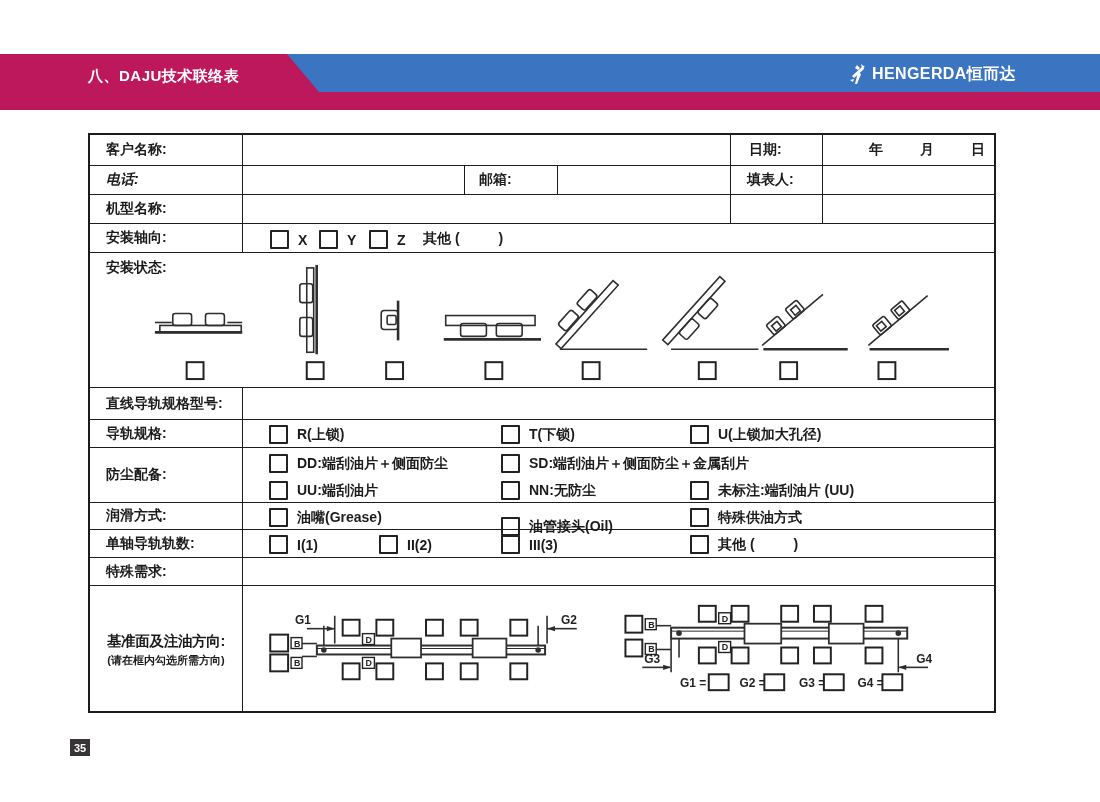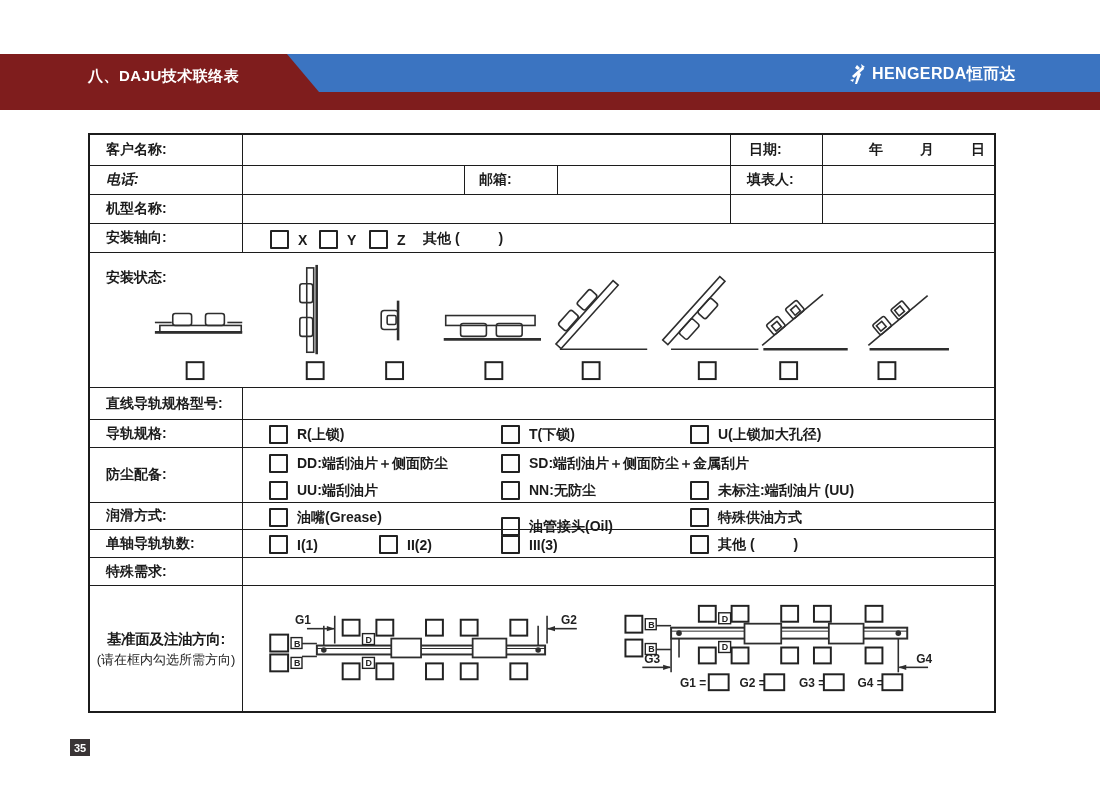--- a/index.html
+++ b/index.html
@@ -2,21 +2,21 @@
 <html><head>
 <meta charset="utf-8">
 <style>
   html,body{margin:0;padding:0;}
   body{
     width:1100px;height:802px;position:relative;background:#ffffff;
     font-family:"Liberation Sans","DejaVu Sans",sans-serif;color:#1b1b1b;
     overflow:hidden;
   }
   
-  .topbar{position:absolute;left:0;top:54px;width:1100px;height:56px;background:#7f1d1d;}
+  .topbar{position:absolute;left:0;top:54px;width:1100px;height:56px;background:#be185d;}
   .topbar-blue{position:absolute;left:0;top:0;width:1100px;height:38px;background:#3b74c1;
     clip-path:polygon(287px 0,1100px 0,1100px 38px,319px 38px);}
   .header-title{position:absolute;left:88px;top:13px;font-size:15px;font-weight:bold;color:#ffffff;letter-spacing:.5px;}
   .brand{position:absolute;left:845px;top:7px;height:26px;display:flex;align-items:center;gap:3px;color:#ffffff;}
   .brand-text{font-size:16px;font-weight:800;letter-spacing:.4px;white-space:nowrap;}
   
   .page-badge{position:absolute;left:70px;top:739px;width:20px;height:17px;background:#393435;color:#fff;
     font-size:11px;font-weight:bold;display:flex;align-items:center;justify-content:center;}
   
   .sheet-table{position:absolute;left:88px;top:133px;width:908px;height:580px;border:2px solid #1c1c1c;box-sizing:border-box;}
@@ -33,21 +33,21 @@
   svg{display:block;}
   .dg{stroke:#2e2e2e;fill:none;stroke-width:1.6;}
   .dg-thick{stroke:#2e2e2e;fill:none;stroke-width:2.6;}
   .dg-cb{stroke:#222;fill:#fff;stroke-width:2;}
   .dg-sq{stroke:#222;fill:#fff;stroke-width:1.4;}
   .dg-txt{fill:#222;font-size:12px;font-weight:600;font-family:"Liberation Sans",sans-serif;}
   .dg-small{fill:#222;font-size:9px;font-weight:700;font-family:"Liberation Sans",sans-serif;}
   .dg-fill{fill:#2e2e2e;stroke:none;}
   .datum-label{display:flex;flex-direction:column;align-items:center;justify-content:center;}
   .datum-label .l1{font-size:14.5px;font-weight:bold;letter-spacing:-.3px;}
-  .datum-label .l2{font-size:13px;font-weight:400;margin-top:2px;}
+  .datum-label .l2{font-size:11px;font-weight:700;margin-top:2px;}
 </style>
 </head>
 <body>
 
 <div class="topbar">
   <div class="topbar-blue"></div>
   <div class="header-title">八、DAJU技术联络表</div>
   <div class="brand">
     <svg width="24" height="24" viewBox="0 0 24 24">
       <g fill="#ffffff">
@@ -106,21 +106,21 @@
         <span class="cbx"></span>
         <span class="txt">Z</span>
       </div>
       <div class="opt" style="left:180px;top:6px;">
         <span class="txt">其他 (          )</span>
       </div>
     </div>
   </div>
 
   <div class="row" style="top:117px;height:135px;">
-    <div class="lab" style="position:absolute;left:0;top:16px;">安装状态:</div>
+    <div class="lab" style="position:absolute;left:0;top:6px;">安装状态:</div>
     <svg class="svgfill" viewBox="0 0 904 135">
 
       <g class="dg">
         <line class="dg-thick" x1="62" y1="80" x2="150" y2="80"></line>
         <rect x="67" y="73" width="82" height="7"></rect>
         <line x1="62" y1="70" x2="79" y2="70"></line>
           <line x1="135" y1="70" x2="150" y2="70"></line>
         <rect x="80" y="61" width="19" height="12" rx="2.5"></rect>
         <rect x="113" y="61" width="19" height="12" rx="2.5"></rect>
       </g>

